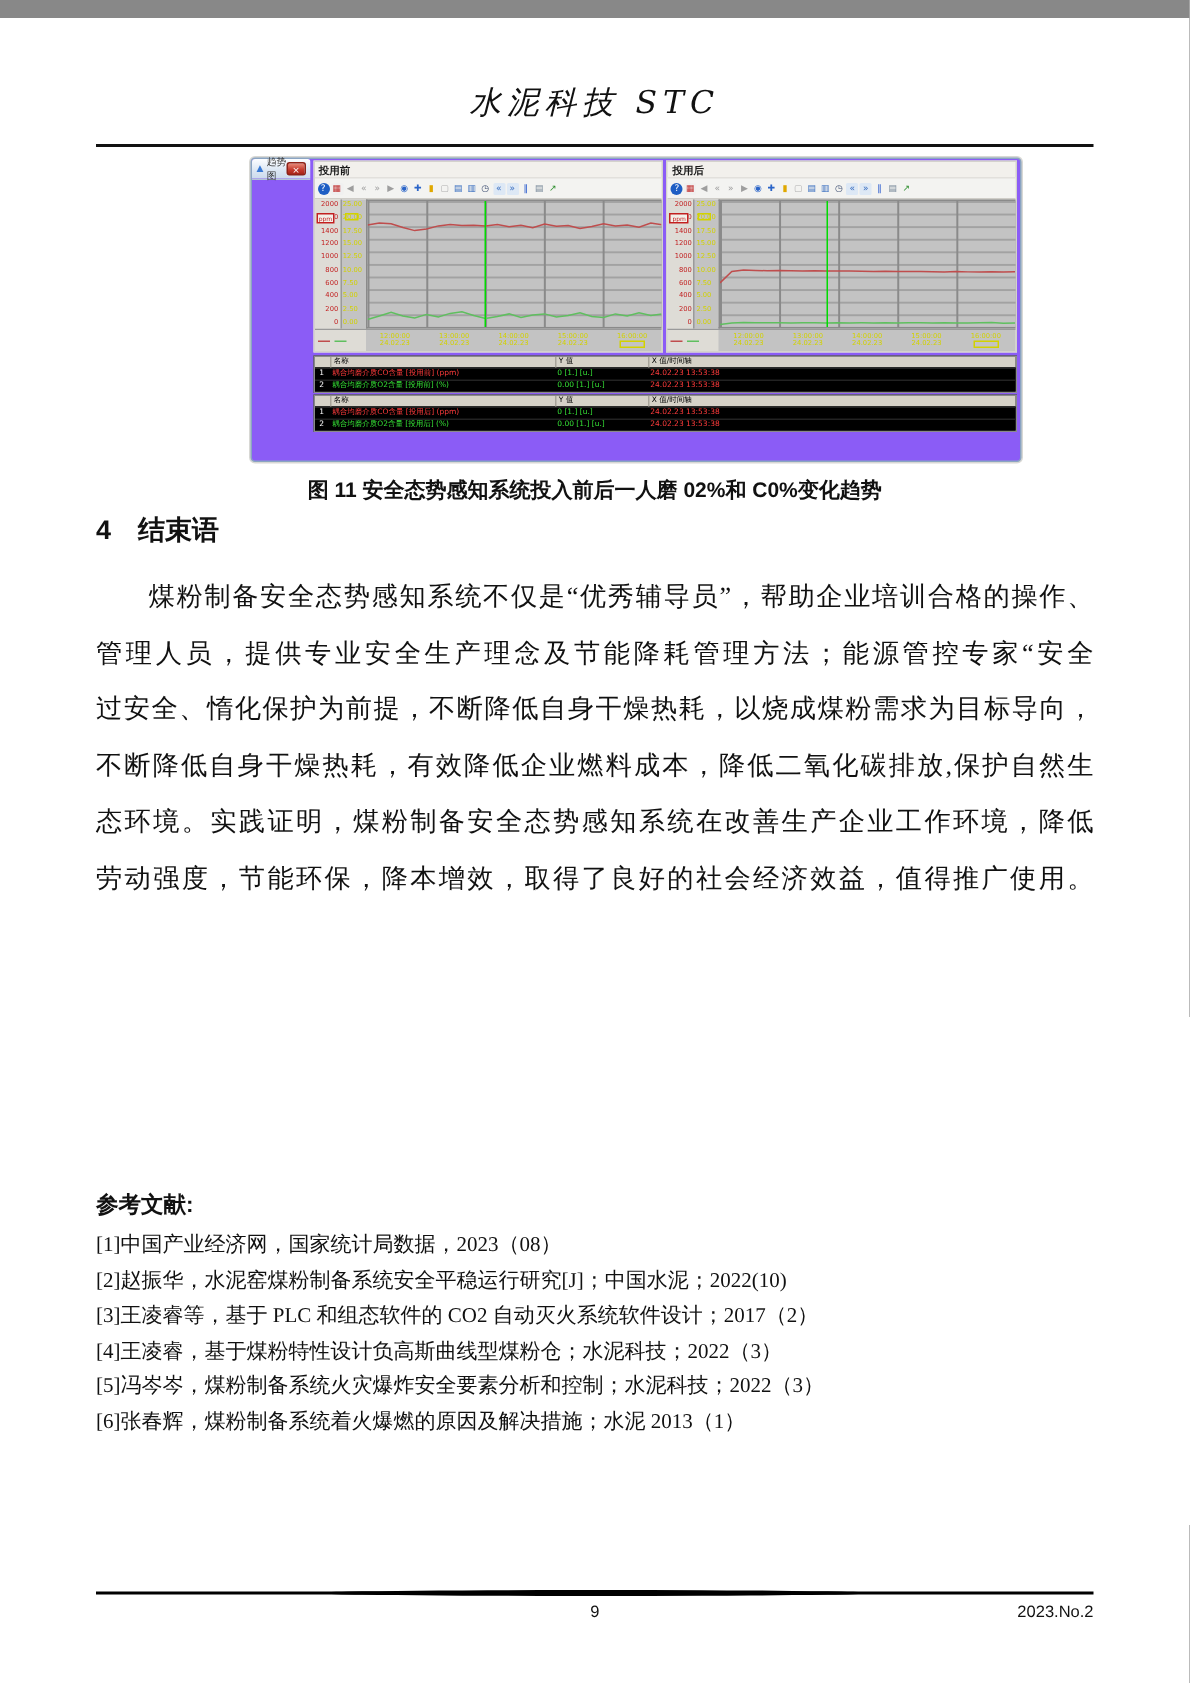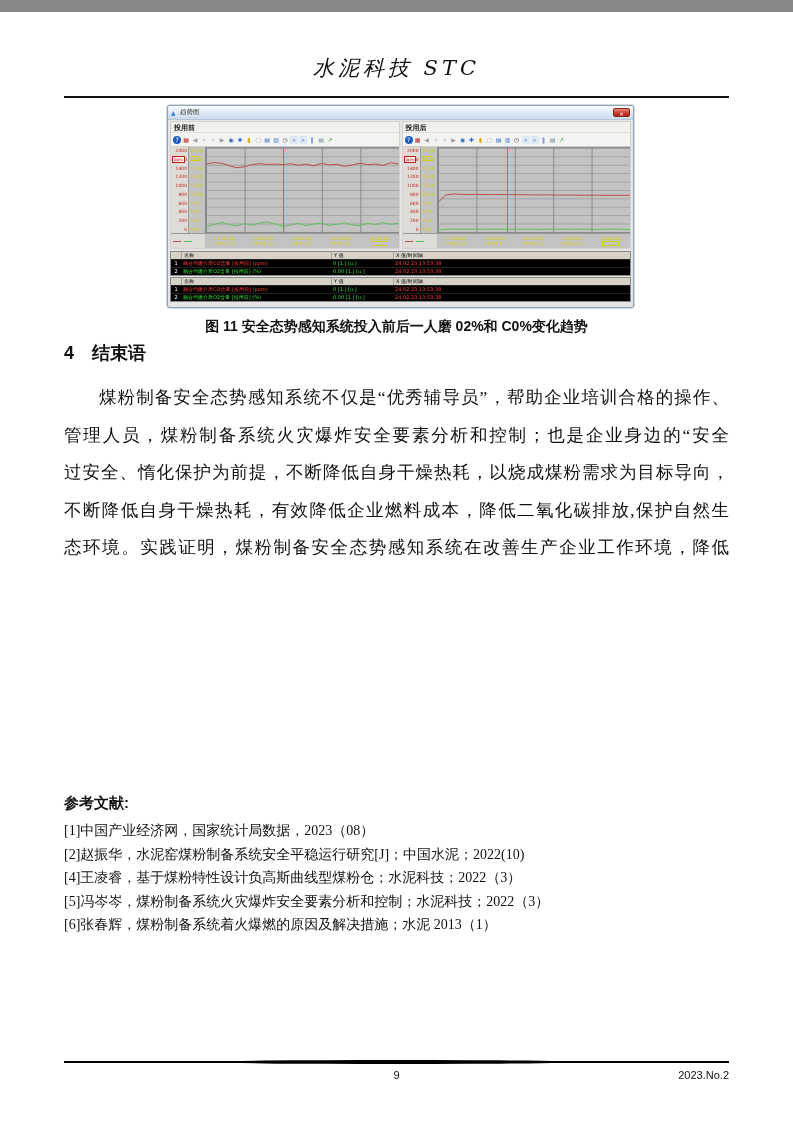--- a/index.html
+++ b/index.html
@@ -6,24 +6,24 @@
   .page{position:relative;width:793px;height:1122px;margin:12px auto;background:#ffffff;
         font-family:"Liberation Serif","DejaVu Serif",serif;color:#1a1a1a;overflow:hidden;}
 
   
   .doc-title{position:absolute;top:42px;left:0;width:100%;text-align:center;
              font-family:"DejaVu Serif","Liberation Serif",serif;font-style:italic;
              font-size:21px;letter-spacing:4px;color:#111;}
   .header-rule{position:absolute;top:84px;left:64px;right:64px;height:0;border-top:2px solid #111;}
 
   
-  .fig-window{position:absolute;left:167px;top:93px;width:467px;height:203px;
+  .fig-window{position:absolute;left:167px;top:93px;width:514px;height:203px;
               font-family:"DejaVu Sans","Liberation Sans",sans-serif;
-              border:1px solid #8aa4c2;border-radius:3px;background:#e5e5e5;
-              box-shadow:0 0 0 1px #d8d8d4;display:flex;flex-direction:column;box-sizing:border-box;}
+              border:1px solid #8aa4c2;border-radius:3px;background:#8b5cf6;
+              box-shadow:0 0 0 1px #d8d8d4;display:flex;flex-direction:row;box-sizing:border-box;}
   .win-titlebar{height:13px;flex:0 0 13px;display:flex;align-items:center;padding:0 3px;
                 background:linear-gradient(#fcfdff,#dde8f4 55%,#ccdbed);
                 border-bottom:1px solid #b4c4d6;border-radius:2px 2px 0 0;}
   .win-icon{width:7px;height:7px;font-size:6px;line-height:7px;color:#3a7bd5;margin-right:2px;}
   .win-title{font-size:6.5px;color:#333;}
   .win-close{margin-left:auto;width:17px;height:9px;border-radius:2px;
              background:linear-gradient(#e88a7a,#c4392c 60%,#a82418);color:#fff;
              font-size:6px;line-height:9px;text-align:center;border:1px solid #8e2318;box-sizing:border-box;}
   .win-body{flex:1;display:flex;flex-direction:column;padding:1px 2px 2px 2px;}
 
@@ -358,31 +358,33 @@
 
   <div class="fig-caption">图 11  安全态势感知系统投入前后一人磨 02%和 C0%变化趋势</div>
 
   <div class="sec-heading">
     <span class="sec-num">4</span><span>结束语</span>
   </div>
 
   <div class="paragraph">
 
   <div class="pline">煤粉制备安全态势感知系统不仅是“优秀辅导员”，帮助企业培训合格的操作、</div>
-      <div class="pline">管理人员，煤粉制备系统火灾爆炸安全要素分析和控制；也是企业身边的“安全</div>
+      <div class="pline">管理人员，提供专业安全生产理念及节能降耗管理方法；能源管控专家“安全</div>
       <div class="pline">过安全、惰化保护为前提，不断降低自身干燥热耗，以烧成煤粉需求为目标导向，</div>
       <div class="pline">不断降低自身干燥热耗，有效降低企业燃料成本，降低二氧化碳排放,保护自然生</div>
       <div class="pline">态环境。实践证明，煤粉制备安全态势感知系统在改善生产企业工作环境，降低</div>
+      <div class="pline">劳动强度，节能环保，降本增效，取得了良好的社会经济效益，值得推广使用。</div>
     </div>
 
   <div class="refs-heading">参考文献:</div>
   <div class="refs-list">
 
   <div class="ref-item">[1]中国产业经济网，国家统计局数据，2023（08）</div>
       <div class="ref-item">[2]赵振华，水泥窑煤粉制备系统安全平稳运行研究[J]；中国水泥；2022(10)</div>
+      <div class="ref-item">[3]王凌睿等，基于 PLC 和组态软件的 CO2 自动灭火系统软件设计；2017（2）</div>
       <div class="ref-item">[4]王凌睿，基于煤粉特性设计负高斯曲线型煤粉仓；水泥科技；2022（3）</div>
       <div class="ref-item">[5]冯岑岑，煤粉制备系统火灾爆炸安全要素分析和控制；水泥科技；2022（3）</div>
       <div class="ref-item">[6]张春辉，煤粉制备系统着火爆燃的原因及解决措施；水泥 2013（1）</div>
     </div>
 
   <div class="footer-line"></div>
   <div class="footer-page">9</div>
   <div class="footer-issue">2023.No.2</div>
 
 </div>

